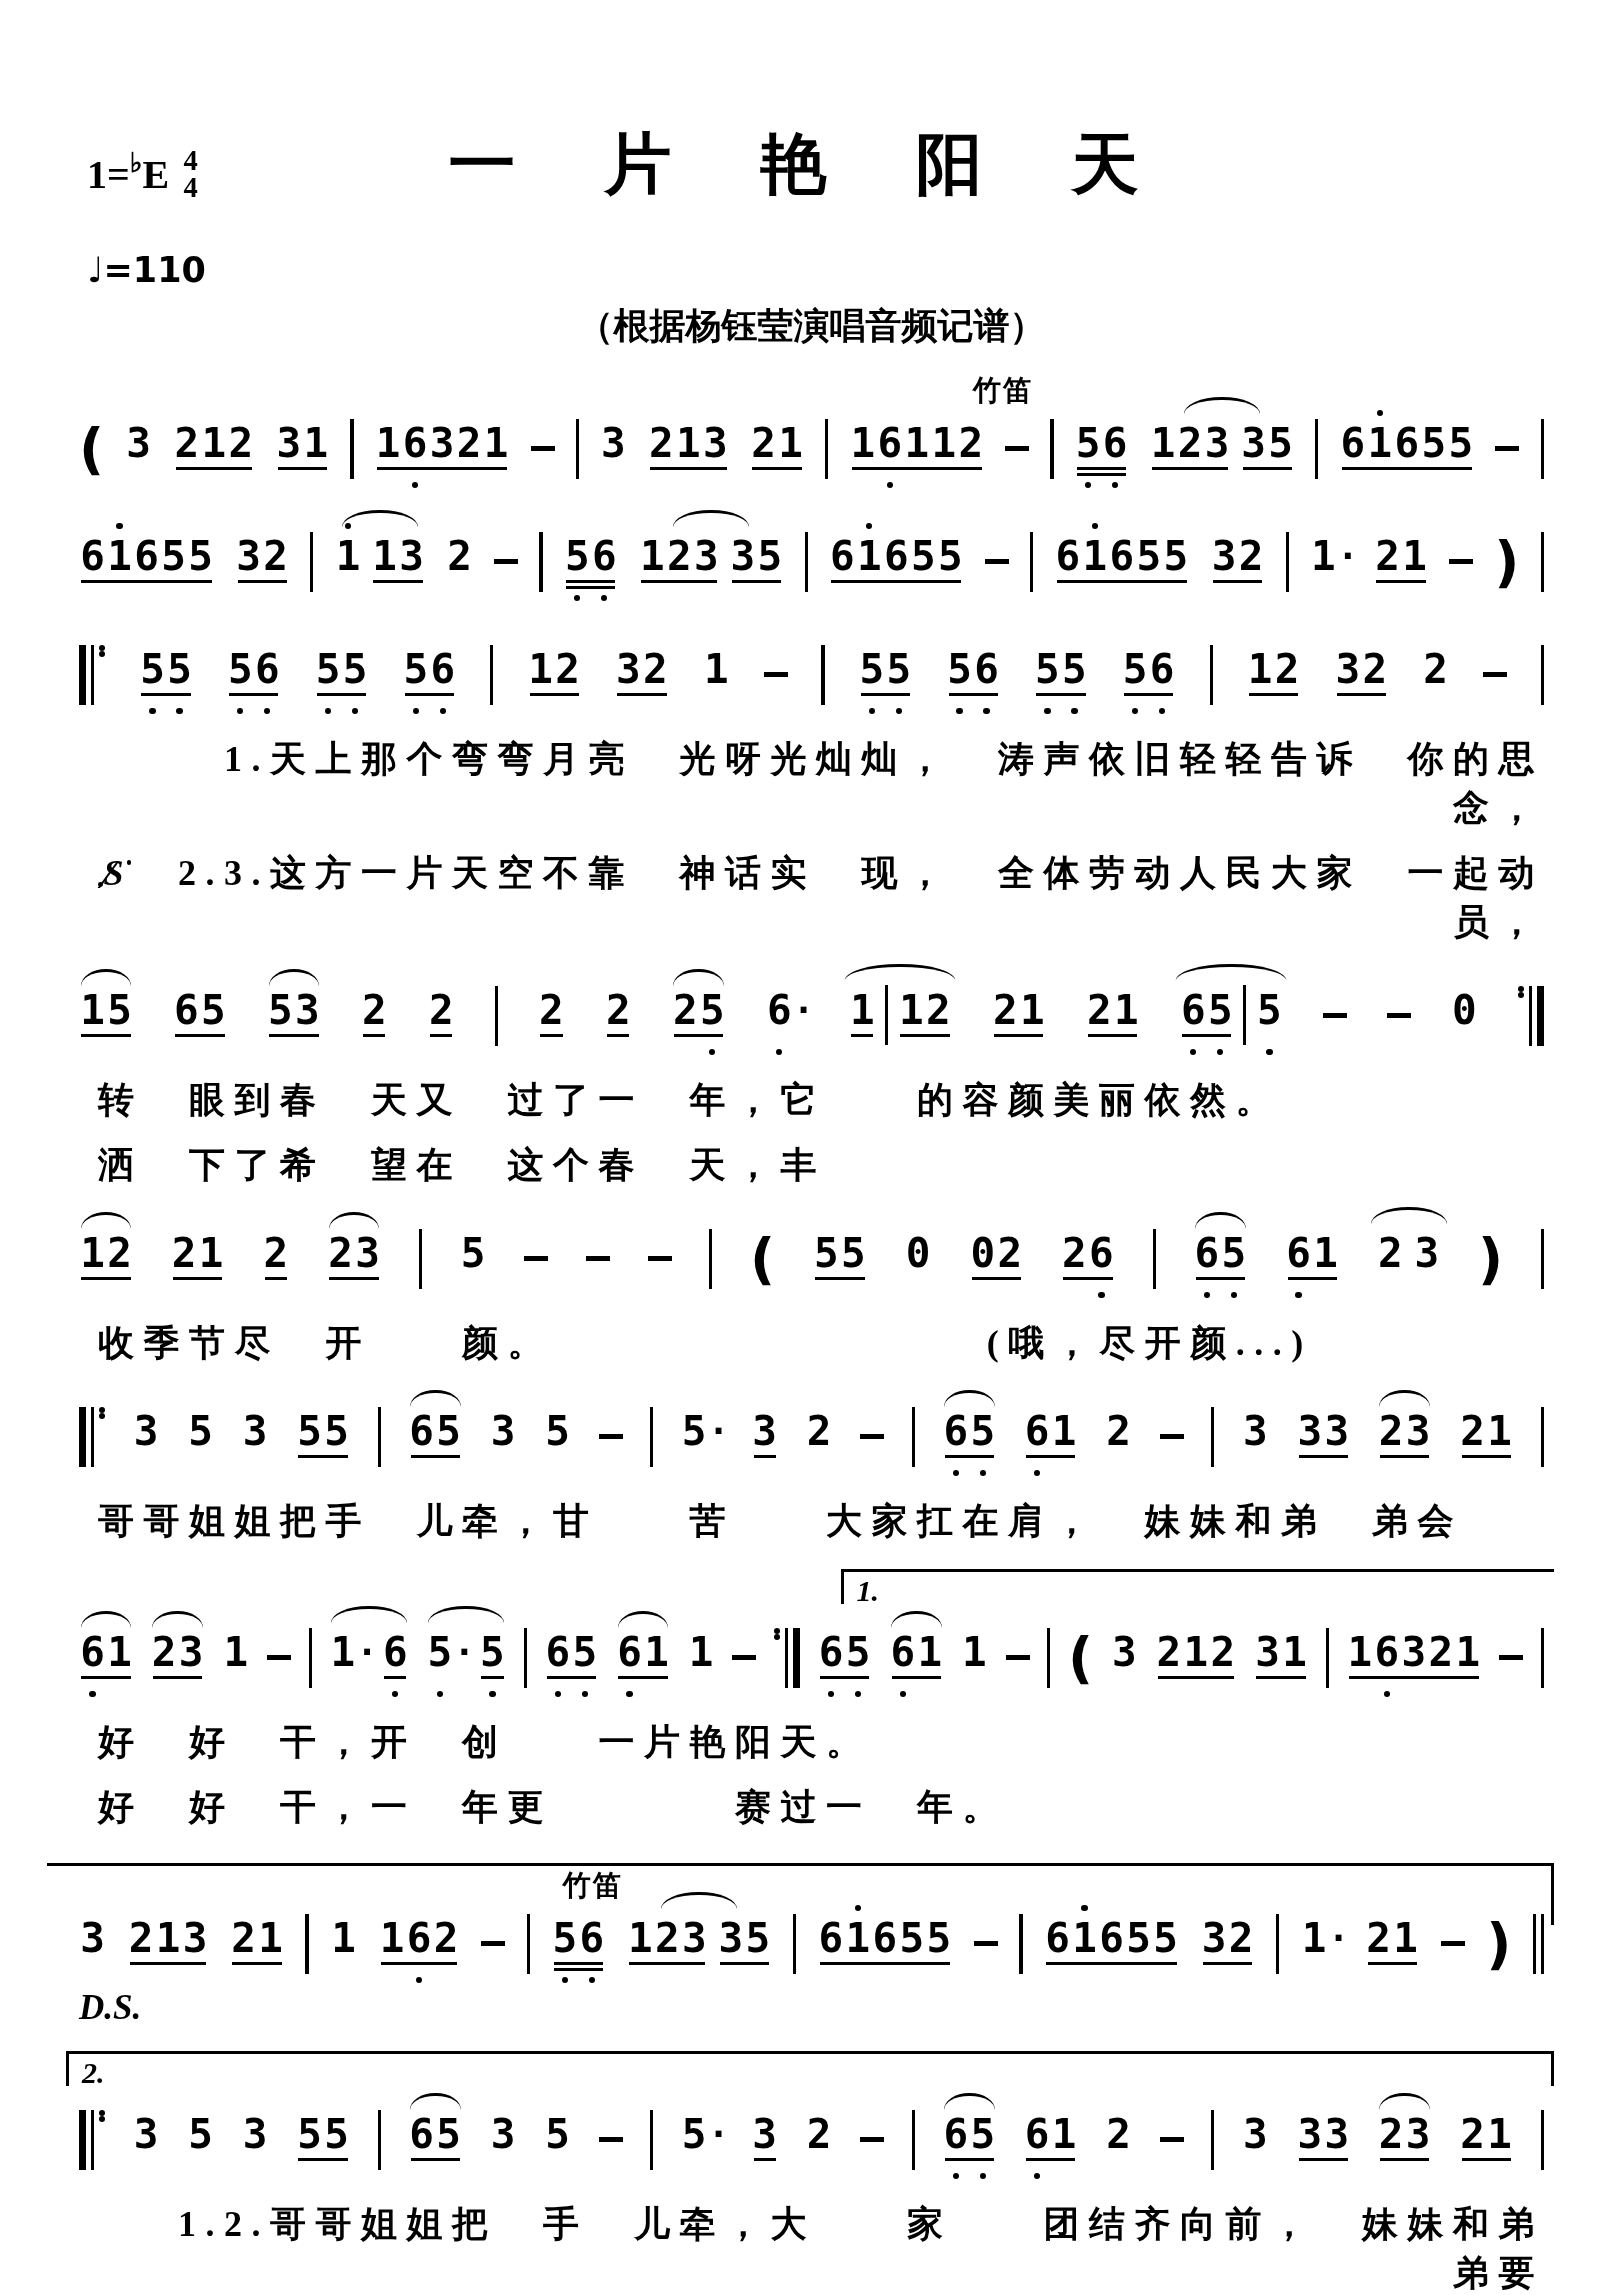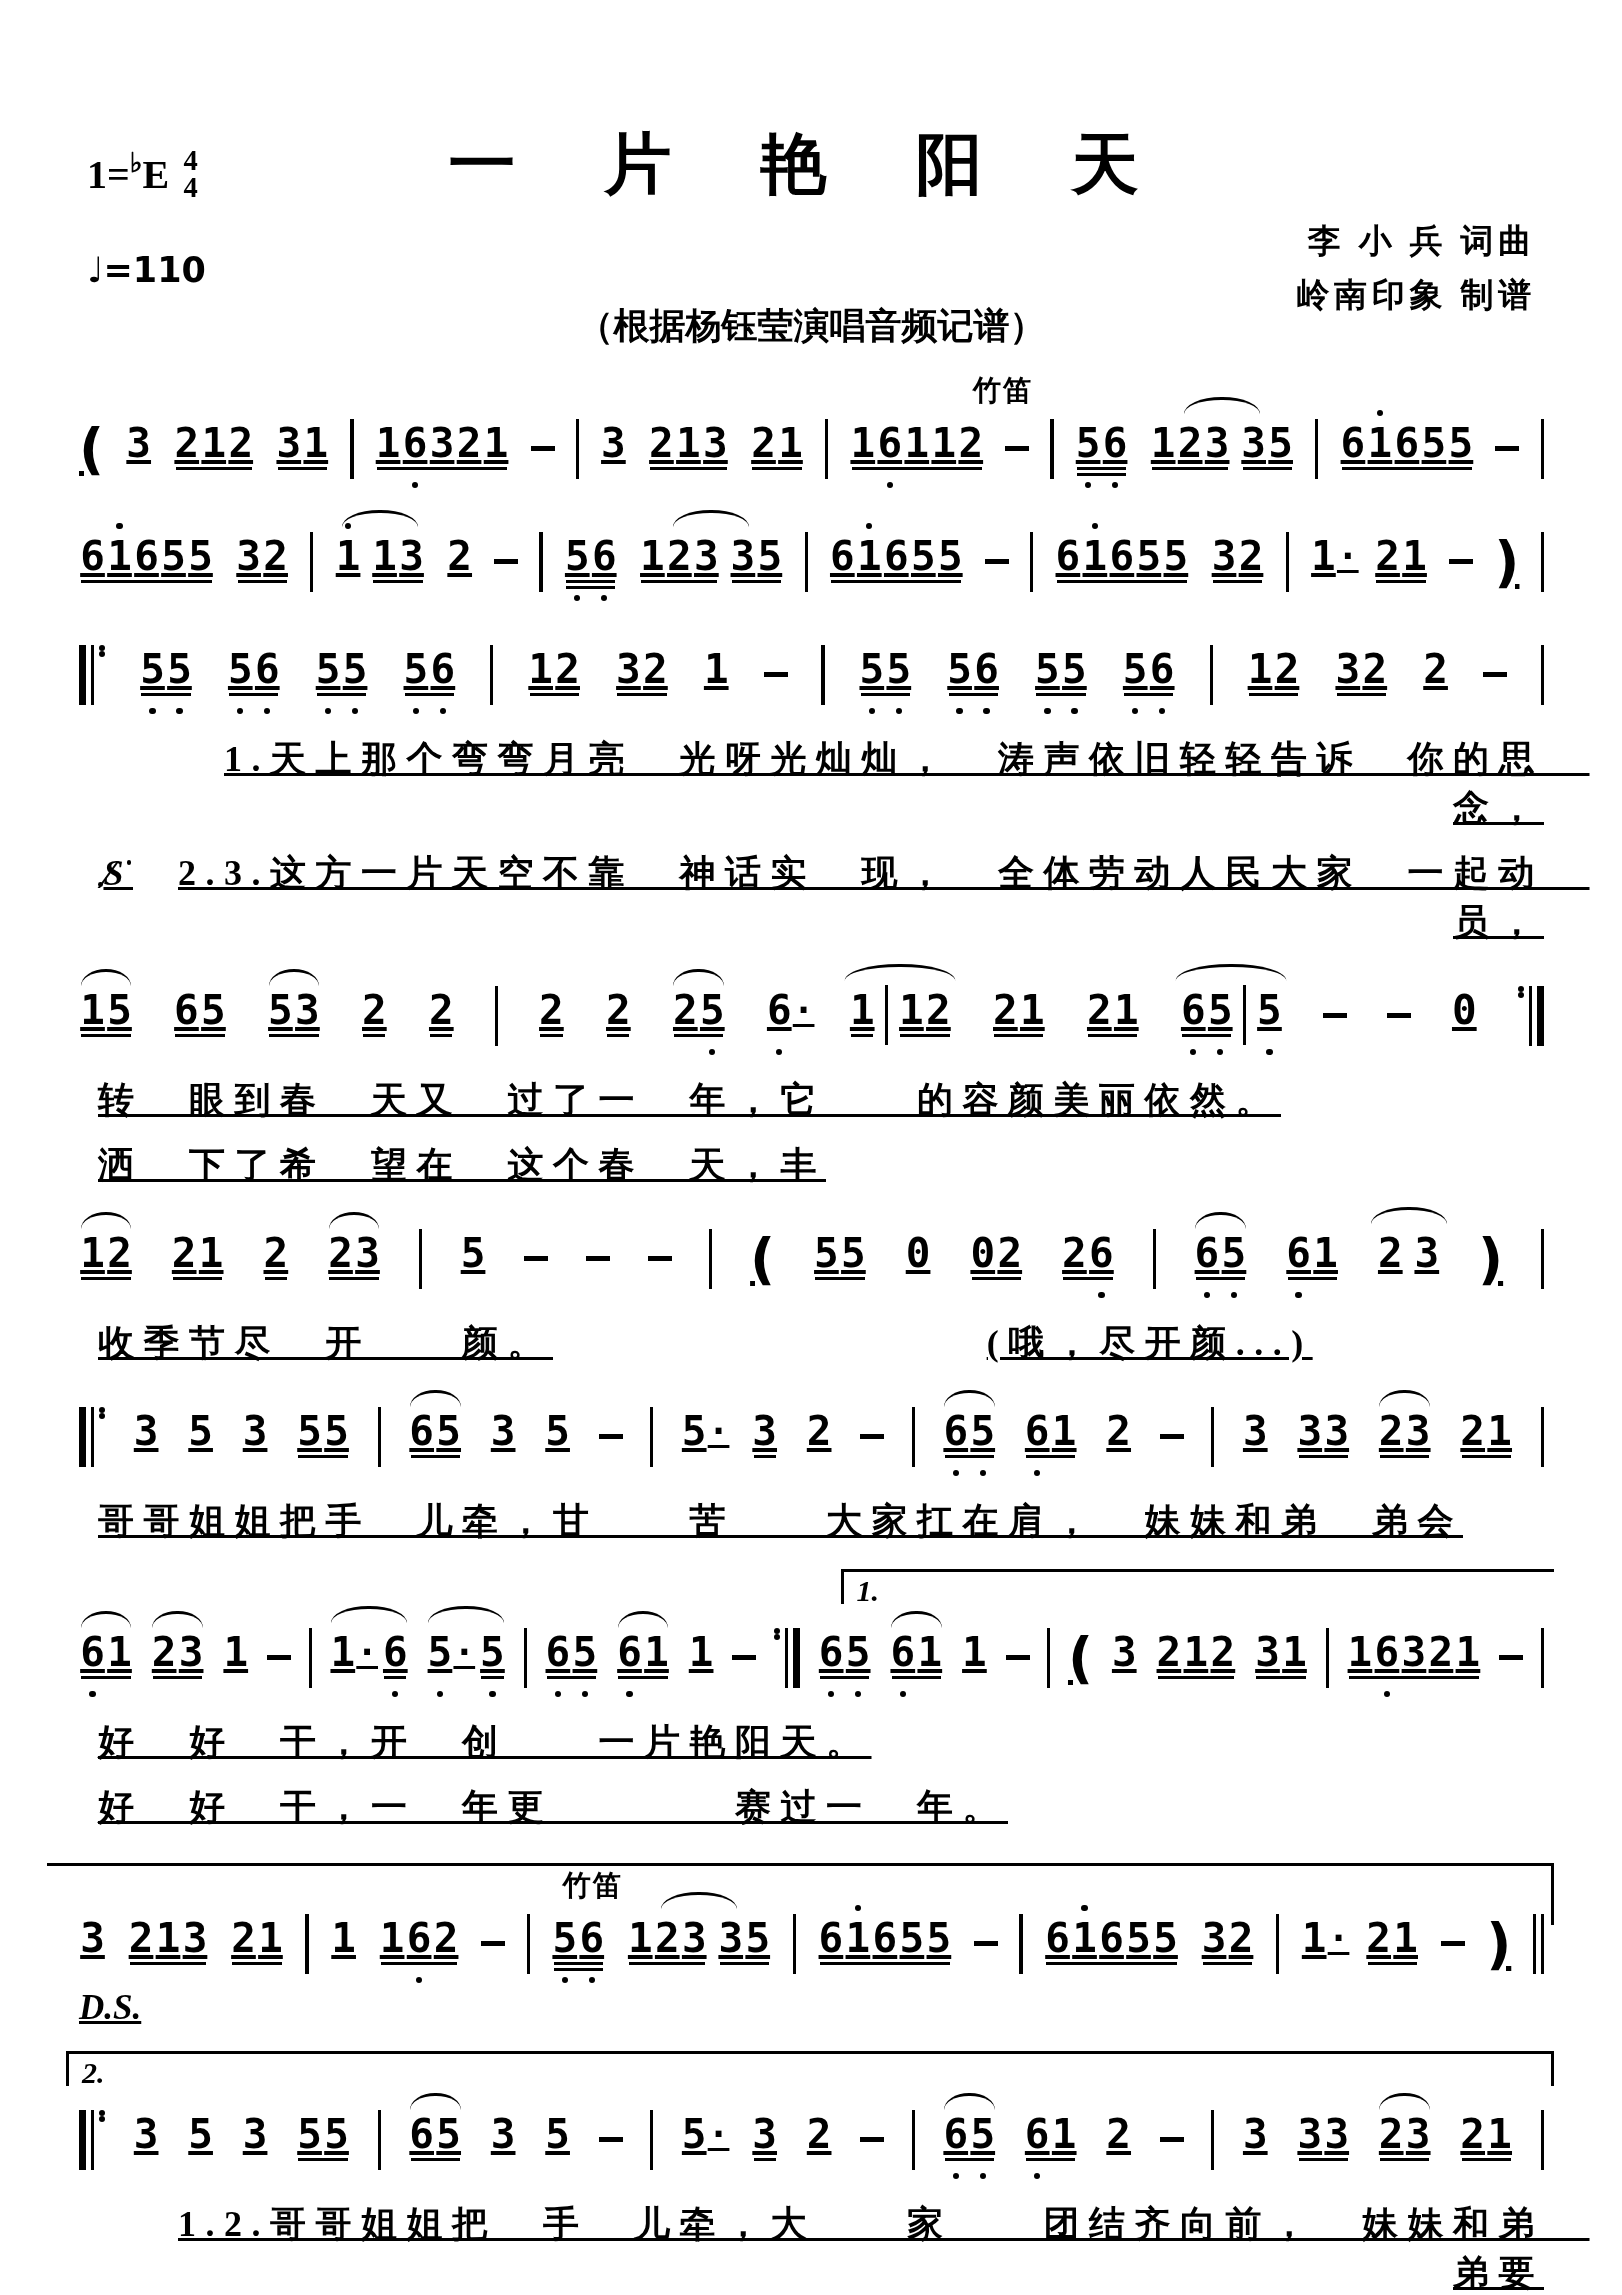--- a/index.html
+++ b/index.html
@@ -14,21 +14,21 @@
   .title{text-align:center;font-weight:bold;font-size:67px;letter-spacing:36px;font-family:"Liberation Serif",serif;}
   .subtitle{position:absolute;left:0;right:0;top:139px;text-align:center;font-size:36px;font-weight:bold;margin-top:44px;}
   .keysig{position:absolute;left:8px;top:28px;font-size:40px;font-weight:bold;display:flex;align-items:center;font-family:"Liberation Serif",serif;}
   .keysig sup{font-size:27px;vertical-align:top;position:relative;top:-11px;}
   .keysig .frac{display:inline-flex;flex-direction:column;align-items:center;margin-left:14.3px;font-size:28.5px;line-height:0.95;font-weight:bold;}
   .keysig .frac i{font-style:normal;}
   .tempo{position:absolute;left:8px;top:131px;font-size:35px;font-weight:bold;font-family:"DejaVu Sans",sans-serif;}
   .credits{position:absolute;right:8px;top:95px;text-align:right;font-size:33px;font-weight:bold;line-height:1.65;letter-spacing:4.8px;}
   
   #score{flex:none;}
-  .system{position:relative;margin:24px 0 20.6px 0;text-decoration:underline;}
+  .system{position:relative;margin:24px 0 20.6px 0;}
   .system.pad-top{margin-top:67px;}
   .nrow{display:flex;align-items:center;justify-content:space-between;gap:8px;min-height:89px;}
   
   .tok{display:inline-flex;flex-direction:column;position:relative;}
   .r{display:flex;width:100%;}
   .c{width:27px;text-align:center;font-style:normal;display:flex;justify-content:center;align-items:center;}
   .c.caug{width:16px;}
   .tr{height:16px;}
   .um .c{font-family:"DejaVu Sans Mono",monospace;font-weight:bold;font-size:41px;height:44px;line-height:44px;display:block;}
   .um .c.caug{font-size:36px;}
@@ -81,24 +81,20 @@
       <span>1=</span>
         <sup>♭</sup>
         <span>E</span>
       <span class="frac">
         <i>4</i>
         <i>4</i>
       </span>
     </div>
     <div class="tempo">♩=110</div>
     <div class="subtitle">（根据杨钰莹演唱音频记谱）</div>
-    <div class="credits">
-      <div>李 小 兵 词曲</div>
-      <div>岭南印象 制谱</div>
-    </div>
   </div>
 
   <div id="score">
       <div class="system">
         <div class="flute" style="left: 61%;">竹笛</div>
         <div class="nrow">
           <span class="paren">(</span>
           <span class="tok">
             <span class="r tr">
               <i class="c"></i>

